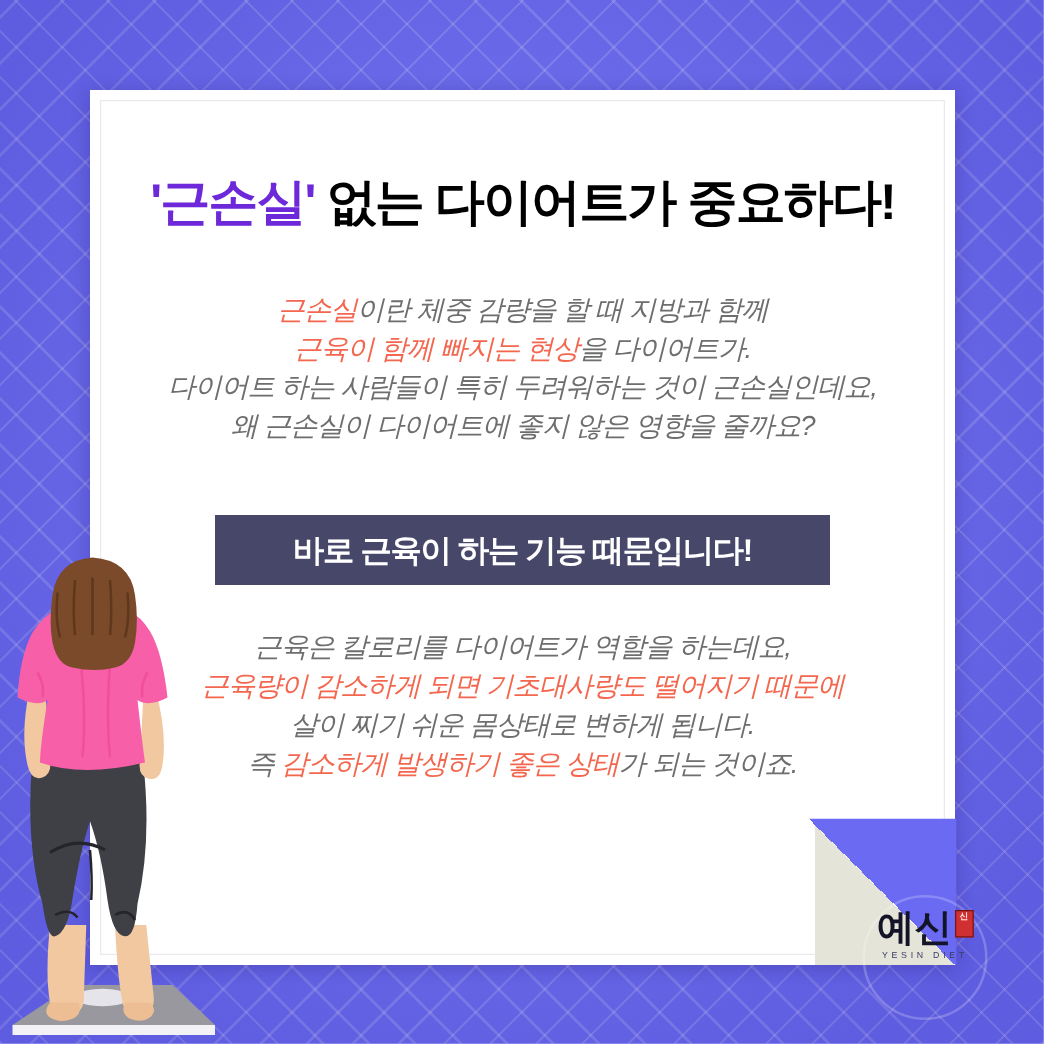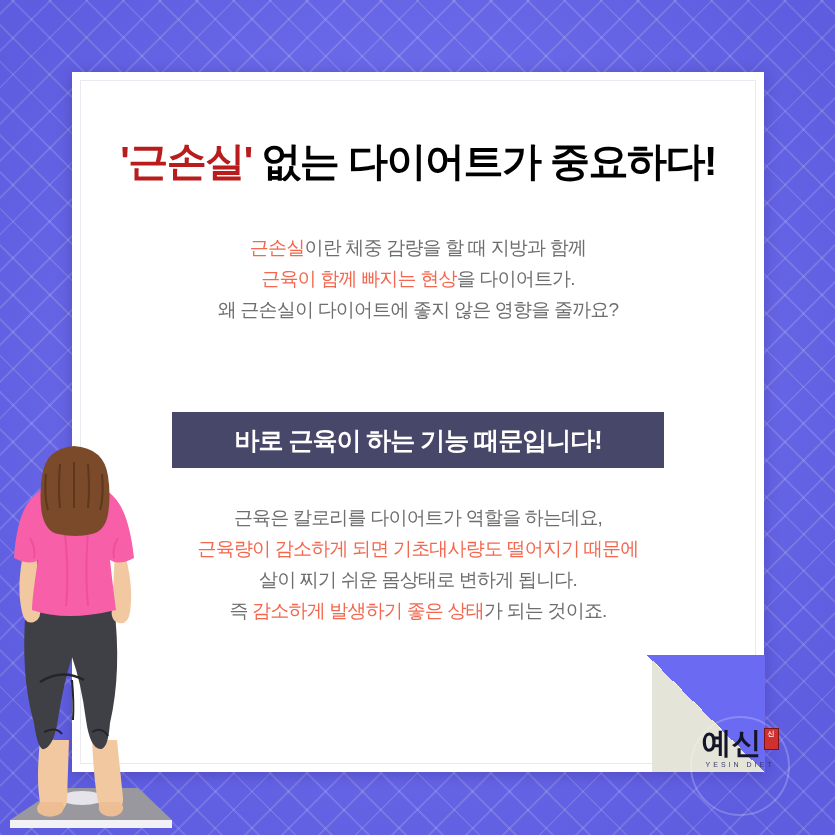--- a/index.html
+++ b/index.html
@@ -50,29 +50,29 @@
     background:linear-gradient(to top right, #e4e4d8 0 50%, transparent 50% 100%);
   }
 
   
   #title{
     position:absolute;left:0;right:0;top:62px;
     text-align:center;
     font-size:40px;font-weight:bold;letter-spacing:-1.5px;
     white-space:nowrap;
   }
-  #title .accent{color:#b91c1c;}
+  #title .accent{color:#6d28d9;}
   #title .dark{color:#000000;}
 
   
   .para{
     position:absolute;left:0;right:0;
     text-align:center;
     color:#6e6e6e;
-    font-size:19px;line-height:31px;letter-spacing:-0.8px;
+    font-size:22px;line-height:31px;letter-spacing:-0.8px;font-style:italic;
   }
   .para .red{color:#f4674f;}
   #para-top{top:160px;}
   #para-bottom{top:430px;}
 
   
   #banner{
     position:absolute;left:100px;top:340px;width:492px;height:56px;
     background:#474769;
     display:flex;align-items:center;justify-content:center;
@@ -126,20 +126,21 @@
       <span class="accent">'근손실'</span><span class="dark"> 없는 다이어트가 중요하다!</span>
     </div>
 
     <div id="para-top" class="para">
       <div>
         <span class="red">근손실</span><span>이란 체중 감량을 할 때 지방과 함께</span>
       </div>
       <div>
         <span class="red">근육이 함께 빠지는 현상</span><span>을 다이어트가.</span>
       </div>
+      <div>다이어트 하는 사람들이 특히 두려워하는 것이 근손실인데요,</div>
       <div>왜 근손실이 다이어트에 좋지 않은 영향을 줄까요?</div>
     </div>
 
     <div id="banner">
       <span>바로 근육이 하는 기능 때문입니다!</span>
     </div>
 
     <div id="para-bottom" class="para">
       <div>근육은 칼로리를 다이어트가 역할을 하는데요,</div>
       <div class="red">근육량이 감소하게 되면 기초대사량도 떨어지기 때문에</div>

